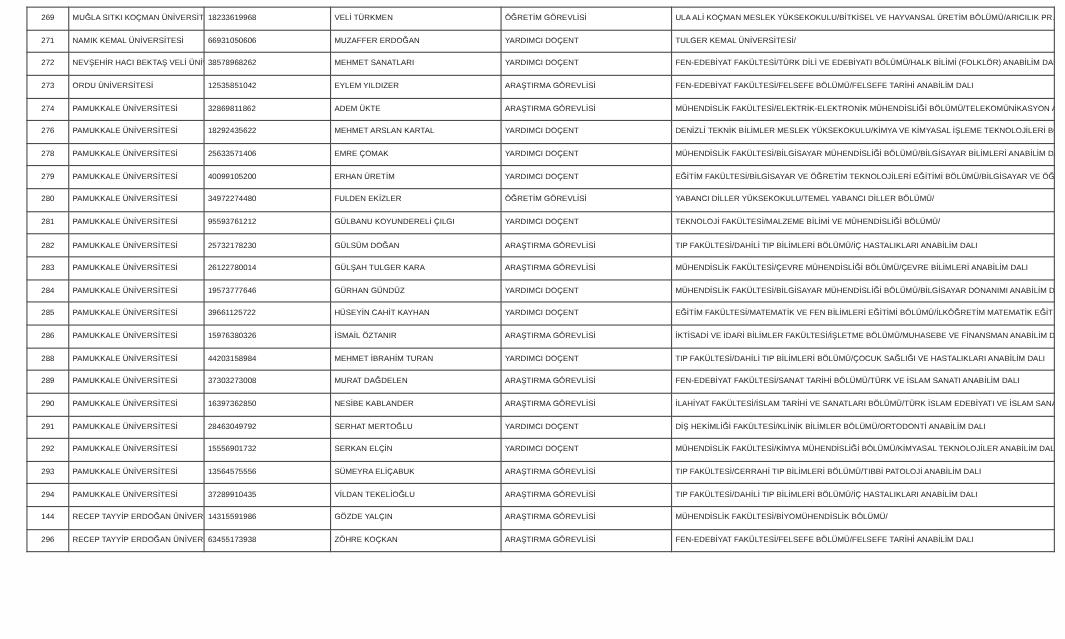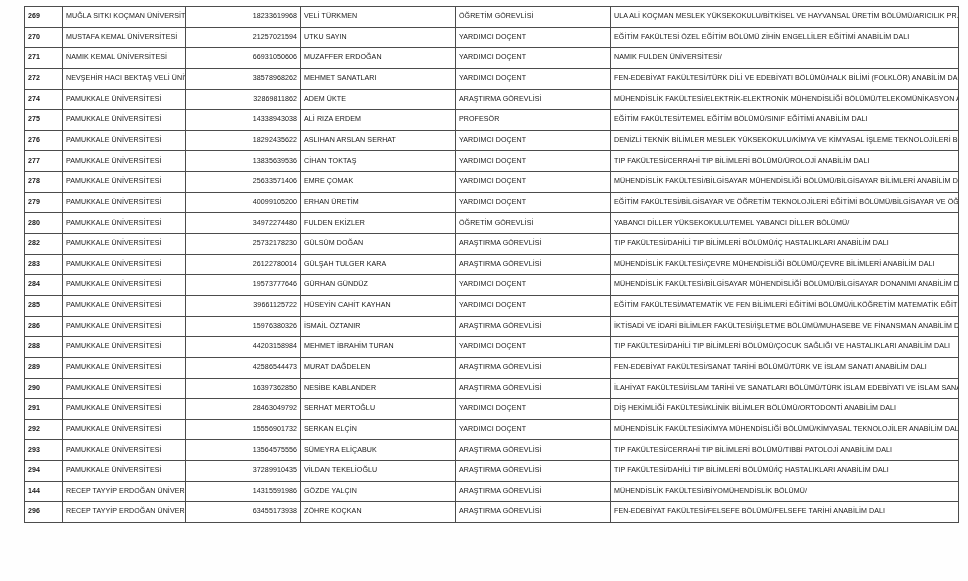--- a/index.html
+++ b/index.html
@@ -51,27 +51,26 @@
 
   
   col.c-no    { width: 38px;  }
   col.c-uni   { width: 123px; }
   col.c-id    { width: 115px; }
   col.c-name  { width: 155px; }
   col.c-title { width: 155px; }
   col.c-dept  { width: 348px; }
 
   td.cell-no {
-    text-align: left;
+    text-align: center;
     font-size: 7.2px;
     padding: 0 1px;
-    font-weight: bold;
   }
   td.cell-id {
-    text-align: right;
+    text-align: left;
     font-size: 7.2px;
     letter-spacing: 0.25px;
   }
   td.cell-uni,
   td.cell-name,
   td.cell-title {
     text-align: left;
   }
   td.cell-dept {
     text-align: left;
@@ -97,74 +96,58 @@
     <tbody id="table-body">
         <tr>
           <td class="cell-no">269</td>
           <td class="cell-uni">MUĞLA SITKI KOÇMAN ÜNİVERSİTESİ</td>
           <td class="cell-id">18233619968</td>
           <td class="cell-name">VELİ TÜRKMEN</td>
           <td class="cell-title">ÖĞRETİM GÖREVLİSİ</td>
           <td class="cell-dept">ULA ALİ KOÇMAN MESLEK YÜKSEKOKULU/BİTKİSEL VE HAYVANSAL ÜRETİM BÖLÜMÜ/ARICILIK PR.</td>
         </tr>
         <tr>
-          <td class="cell-no">270</td>
-          <td class="cell-uni">MUSTAFA KEMAL ÜNİVERSİTESİ</td>
-          <td class="cell-id">21257021594</td>
-          <td class="cell-name">UTKU SAYIN</td>
-          <td class="cell-title">YARDIMCI DOÇENT</td>
-          <td class="cell-dept">EĞİTİM FAKÜLTESİ ÖZEL EĞİTİM BÖLÜMÜ ZİHİN ENGELLİLER EĞİTİMİ ANABİLİM DALI</td>
-        </tr>
-        <tr>
           <td class="cell-no">271</td>
           <td class="cell-uni">NAMIK KEMAL ÜNİVERSİTESİ</td>
           <td class="cell-id">66931050606</td>
           <td class="cell-name">MUZAFFER ERDOĞAN</td>
           <td class="cell-title">YARDIMCI DOÇENT</td>
-          <td class="cell-dept">NAMIK FULDEN ÜNİVERSİTESİ/</td>
+          <td class="cell-dept">TULGER KEMAL ÜNİVERSİTESİ/</td>
         </tr>
         <tr>
           <td class="cell-no">272</td>
           <td class="cell-uni">NEVŞEHİR HACI BEKTAŞ VELİ ÜNİVERSİTESİ</td>
           <td class="cell-id">38578968262</td>
           <td class="cell-name">MEHMET SANATLARI</td>
           <td class="cell-title">YARDIMCI DOÇENT</td>
           <td class="cell-dept">FEN-EDEBİYAT FAKÜLTESİ/TÜRK DİLİ VE EDEBİYATI BÖLÜMÜ/HALK BİLİMİ (FOLKLÖR) ANABİLİM DALI</td>
         </tr>
         <tr>
+          <td class="cell-no">273</td>
+          <td class="cell-uni">ORDU ÜNİVERSİTESİ</td>
+          <td class="cell-id">12535851042</td>
+          <td class="cell-name">EYLEM YILDIZER</td>
+          <td class="cell-title">ARAŞTIRMA GÖREVLİSİ</td>
+          <td class="cell-dept">FEN-EDEBİYAT FAKÜLTESİ/FELSEFE BÖLÜMÜ/FELSEFE TARİHİ ANABİLİM DALI</td>
+        </tr>
+        <tr>
           <td class="cell-no">274</td>
           <td class="cell-uni">PAMUKKALE ÜNİVERSİTESİ</td>
           <td class="cell-id">32869811862</td>
           <td class="cell-name">ADEM ÜKTE</td>
           <td class="cell-title">ARAŞTIRMA GÖREVLİSİ</td>
           <td class="cell-dept">MÜHENDİSLİK FAKÜLTESİ/ELEKTRİK-ELEKTRONİK MÜHENDİSLİĞİ BÖLÜMÜ/TELEKOMÜNİKASYON ANABİLİM DALI</td>
         </tr>
         <tr>
-          <td class="cell-no">275</td>
-          <td class="cell-uni">PAMUKKALE ÜNİVERSİTESİ</td>
-          <td class="cell-id">14338943038</td>
-          <td class="cell-name">ALİ RIZA ERDEM</td>
-          <td class="cell-title">PROFESÖR</td>
-          <td class="cell-dept">EĞİTİM FAKÜLTESİ/TEMEL EĞİTİM BÖLÜMÜ/SINIF EĞİTİMİ ANABİLİM DALI</td>
-        </tr>
-        <tr>
           <td class="cell-no">276</td>
           <td class="cell-uni">PAMUKKALE ÜNİVERSİTESİ</td>
           <td class="cell-id">18292435622</td>
-          <td class="cell-name">ASLIHAN ARSLAN SERHAT</td>
+          <td class="cell-name">MEHMET ARSLAN KARTAL</td>
           <td class="cell-title">YARDIMCI DOÇENT</td>
           <td class="cell-dept">DENİZLİ TEKNİK BİLİMLER MESLEK YÜKSEKOKULU/KİMYA VE KİMYASAL İŞLEME TEKNOLOJİLERİ BÖLÜMÜ/KİMYA TEKNOLOJİSİ PR.</td>
-        </tr>
-        <tr>
-          <td class="cell-no">277</td>
-          <td class="cell-uni">PAMUKKALE ÜNİVERSİTESİ</td>
-          <td class="cell-id">13835639536</td>
-          <td class="cell-name">CİHAN TOKTAŞ</td>
-          <td class="cell-title">YARDIMCI DOÇENT</td>
-          <td class="cell-dept">TIP FAKÜLTESİ/CERRAHİ TIP BİLİMLERİ BÖLÜMÜ/ÜROLOJİ ANABİLİM DALI</td>
         </tr>
         <tr>
           <td class="cell-no">278</td>
           <td class="cell-uni">PAMUKKALE ÜNİVERSİTESİ</td>
           <td class="cell-id">25633571406</td>
           <td class="cell-name">EMRE ÇOMAK</td>
           <td class="cell-title">YARDIMCI DOÇENT</td>
           <td class="cell-dept">MÜHENDİSLİK FAKÜLTESİ/BİLGİSAYAR MÜHENDİSLİĞİ BÖLÜMÜ/BİLGİSAYAR BİLİMLERİ ANABİLİM DALI</td>
         </tr>
         <tr>
@@ -177,20 +160,28 @@
         </tr>
         <tr>
           <td class="cell-no">280</td>
           <td class="cell-uni">PAMUKKALE ÜNİVERSİTESİ</td>
           <td class="cell-id">34972274480</td>
           <td class="cell-name">FULDEN EKİZLER</td>
           <td class="cell-title">ÖĞRETİM GÖREVLİSİ</td>
           <td class="cell-dept">YABANCI DİLLER YÜKSEKOKULU/TEMEL YABANCI DİLLER BÖLÜMÜ/</td>
         </tr>
         <tr>
+          <td class="cell-no">281</td>
+          <td class="cell-uni">PAMUKKALE ÜNİVERSİTESİ</td>
+          <td class="cell-id">95593761212</td>
+          <td class="cell-name">GÜLBANU KOYUNDERELİ ÇILGI</td>
+          <td class="cell-title">YARDIMCI DOÇENT</td>
+          <td class="cell-dept">TEKNOLOJİ FAKÜLTESİ/MALZEME BİLİMİ VE MÜHENDİSLİĞİ BÖLÜMÜ/</td>
+        </tr>
+        <tr>
           <td class="cell-no">282</td>
           <td class="cell-uni">PAMUKKALE ÜNİVERSİTESİ</td>
           <td class="cell-id">25732178230</td>
           <td class="cell-name">GÜLSÜM DOĞAN</td>
           <td class="cell-title">ARAŞTIRMA GÖREVLİSİ</td>
           <td class="cell-dept">TIP FAKÜLTESİ/DAHİLİ TIP BİLİMLERİ BÖLÜMÜ/İÇ HASTALIKLARI ANABİLİM DALI</td>
         </tr>
         <tr>
           <td class="cell-no">283</td>
           <td class="cell-uni">PAMUKKALE ÜNİVERSİTESİ</td>
@@ -227,21 +218,21 @@
           <td class="cell-no">288</td>
           <td class="cell-uni">PAMUKKALE ÜNİVERSİTESİ</td>
           <td class="cell-id">44203158984</td>
           <td class="cell-name">MEHMET İBRAHİM TURAN</td>
           <td class="cell-title">YARDIMCI DOÇENT</td>
           <td class="cell-dept">TIP FAKÜLTESİ/DAHİLİ TIP BİLİMLERİ BÖLÜMÜ/ÇOCUK SAĞLIĞI VE HASTALIKLARI ANABİLİM DALI</td>
         </tr>
         <tr>
           <td class="cell-no">289</td>
           <td class="cell-uni">PAMUKKALE ÜNİVERSİTESİ</td>
-          <td class="cell-id">42586544473</td>
+          <td class="cell-id">37303273008</td>
           <td class="cell-name">MURAT DAĞDELEN</td>
           <td class="cell-title">ARAŞTIRMA GÖREVLİSİ</td>
           <td class="cell-dept">FEN-EDEBİYAT FAKÜLTESİ/SANAT TARİHİ BÖLÜMÜ/TÜRK VE İSLAM SANATI ANABİLİM DALI</td>
         </tr>
         <tr>
           <td class="cell-no">290</td>
           <td class="cell-uni">PAMUKKALE ÜNİVERSİTESİ</td>
           <td class="cell-id">16397362850</td>
           <td class="cell-name">NESİBE KABLANDER</td>
           <td class="cell-title">ARAŞTIRMA GÖREVLİSİ</td>

